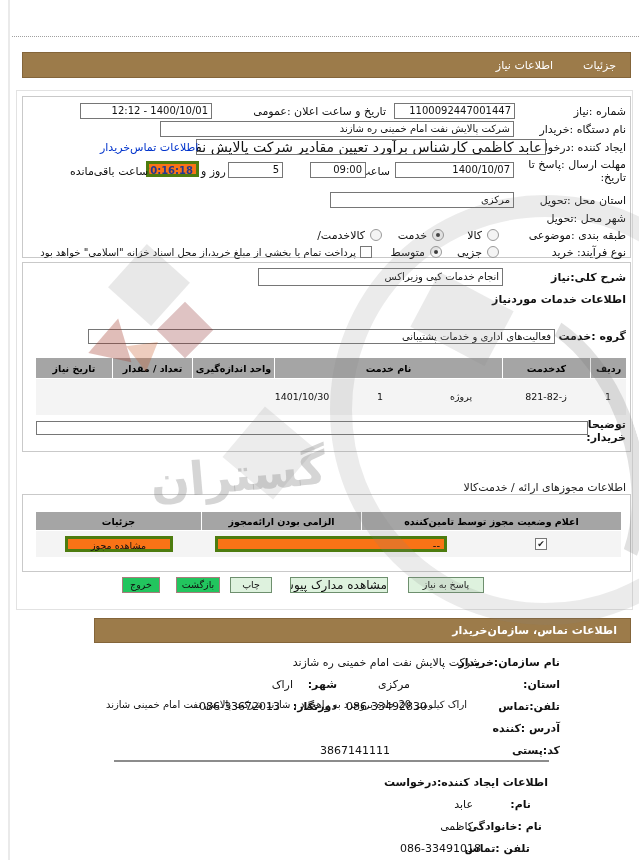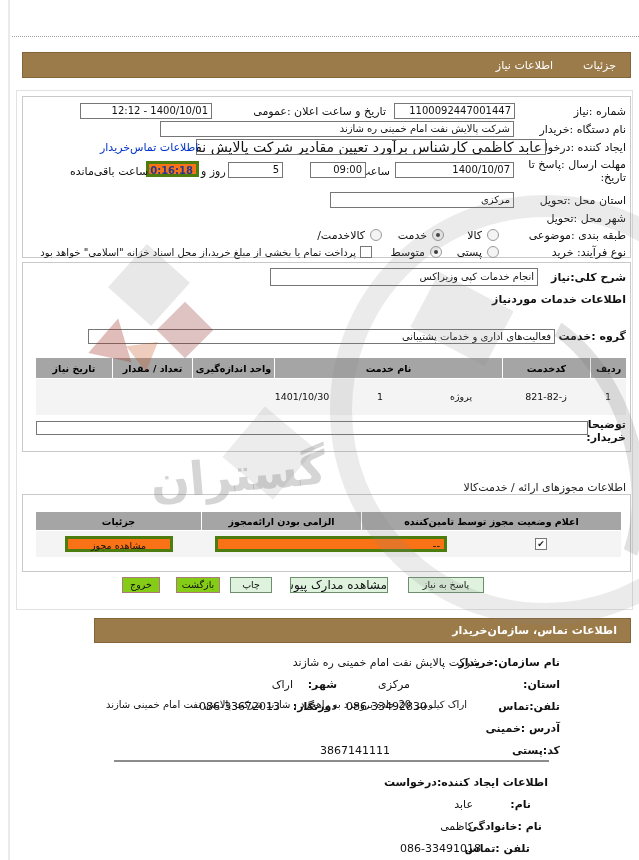--- a/index.html
+++ b/index.html
@@ -11,21 +11,21 @@
   .ibox{position:absolute;height:16px;border:1px solid #767676;background:#fff;font-size:10px;line-height:14px;padding:0 3px;white-space:nowrap;overflow:hidden;color:#111;text-align:right}
   .panel{position:absolute;border:1px solid #c9c9c9;background:#fff}
   .outer{position:absolute;border:1px solid #e2e2e2}
   .bar{position:absolute;background:#9c7b4a;border:1px solid #84653a;color:#fff;font-size:11px;display:flex;align-items:center}
   .tab{margin-left:30px;cursor:pointer;white-space:nowrap}
   .radio{position:absolute;width:12px;height:12px;border:1px solid #9a9a9a;border-radius:50%;background:#f4f4f4}
   .radio.on::after{content:"";position:absolute;inset:3px;background:#3a3a3a;border-radius:50%}
   .check{position:absolute;width:12px;height:12px;border:1px solid #777;background:#fdfdfd;font-size:9px;line-height:11px;text-align:center;color:#222}
   .btn{position:absolute;height:16px;border:1px solid #7d7d7d;font-size:9.5px;line-height:14px;text-align:center;cursor:pointer;white-space:nowrap;overflow:hidden;color:#111}
   .btn.green{background:#def2de;border-color:#6e8f6e}
-  .btn.pink{background:#84cc16;border-color:#a87c7c}
+  .btn.pink{background:#22c55e;border-color:#a87c7c}
   .thead{display:flex;background:#a5a5a5;font-weight:bold;font-size:9.5px;color:#000}
   .thead>div{border-left:1px solid #fff;display:flex;align-items:center;justify-content:center;text-align:center;line-height:11px}
   .trow{display:flex;background:#f4f4f4;font-size:9.5px;color:#111}
   .trow>div{display:flex;align-items:center;justify-content:center;text-align:center;line-height:12px}
   .cream{background:#f97316;border:3px solid #4d7c0f}
   .wm{position:absolute;pointer-events:none}
   .hr{position:absolute;border-top:2px solid #8c8c8c}
   .link{color:#0033cc;cursor:pointer}
 </style>
 </head>
@@ -75,30 +75,30 @@
   <span class="lbl" style="right:13px;top:229px">طبقه بندی :موضوعی</span>
   <span class="radio" style="left:487px;top:229px"></span>
   <span class="lbl" style="right:157px;top:229px">کالا</span>
   <span class="radio on" style="left:432px;top:229px"></span>
   <span class="lbl" style="right:212px;top:229px">خدمت</span>
   <span class="radio" style="left:370px;top:229px"></span>
   <span class="lbl" style="right:274px;top:229px">کالاخدمت/</span>
 
   <span class="lbl" style="right:13px;top:246px">نوع فرآیند: خرید</span>
   <span class="radio" style="left:487px;top:246px"></span>
-  <span class="lbl" style="right:157px;top:246px">پستی</span>
+  <span class="lbl" style="right:157px;top:246px">جزیی</span>
   <span class="radio on" style="left:430px;top:246px"></span>
   <span class="lbl" style="right:214px;top:246px">متوسط</span>
   <span class="check" style="left:360px;top:246px"></span>
   <span class="lbl" style="right:283px;top:246px;font-size:10px">پرداخت تمام یا بخشی از مبلغ خرید،از محل اسناد خزانه "اسلامی" خواهد بود</span>
 
   <div class="panel" style="left:22px;top:262px;width:609px;height:190px"></div>
 
   <span class="lbl b" style="right:13px;top:271px;font-size:11px">شرح کلی:نیاز</span>
-  <div class="ibox" style="left:270px;top:268px;width:268px;height:18px;line-height:16px">انجام خدمات کپی وزیراکس</div>
+  <div class="ibox" style="left:258px;top:268px;width:245px;height:18px;line-height:16px">انجام خدمات کپی وزیراکس</div>
 
   <span class="lbl b" style="right:13px;top:293px;font-size:11px">اطلاعات خدمات موردنیاز</span>
 
   <span class="lbl b" style="right:13px;top:330px;font-size:11px">گروه :خدمت</span>
   <div class="ibox" style="left:88px;top:329px;width:467px;height:15px;line-height:13px">فعالیت‌های اداری و خدمات پشتیبانی</div>
 
   <div class="abs" style="left:36px;top:358px;width:590px">
     <div class="thead" style="height:20px">
       <div style="width:36px">ردیف</div>
       <div style="width:88px">کدخدمت</div>
@@ -158,21 +158,21 @@
   <span class="lbl b" style="right:79px;top:678px">استان:</span>
   <span class="lbl" style="right:229px;top:678px">مرکزی</span>
   <span class="lbl b" style="right:302px;top:678px">شهر:</span>
   <span class="lbl" style="right:346px;top:678px">اراک</span>
 
   <span class="lbl b" style="right:79px;top:700px">تلفن:تماس</span>
   <span class="lbl" style="right:212px;top:700px">086-33492830</span>
   <span class="lbl b" style="right:302px;top:700px">دورنگار:</span>
   <span class="lbl" style="right:359px;top:700px">086-33672013</span>
 
-  <span class="lbl b" style="right:79px;top:722px">آدرس :خمینی</span>
+  <span class="lbl b" style="right:79px;top:722px">آدرس :کننده</span>
   <span class="lbl" style="right:172px;top:698px;font-size:10px">اراک کیلومتر 20 جاده بروجرد به راهجرد ، شازند شرکت پالایش نفت امام خمینی شازند</span>
 
   <span class="lbl b" style="right:79px;top:744px">کد:پستی</span>
   <span class="lbl" style="right:249px;top:744px">3867141111</span>
 
   <div class="hr" style="left:114px;top:760px;width:435px"></div>
 
   <span class="lbl b" style="right:91px;top:776px">اطلاعات ایجاد کننده:درخواست</span>
 
   <span class="lbl b" style="right:108px;top:798px">نام:</span>

